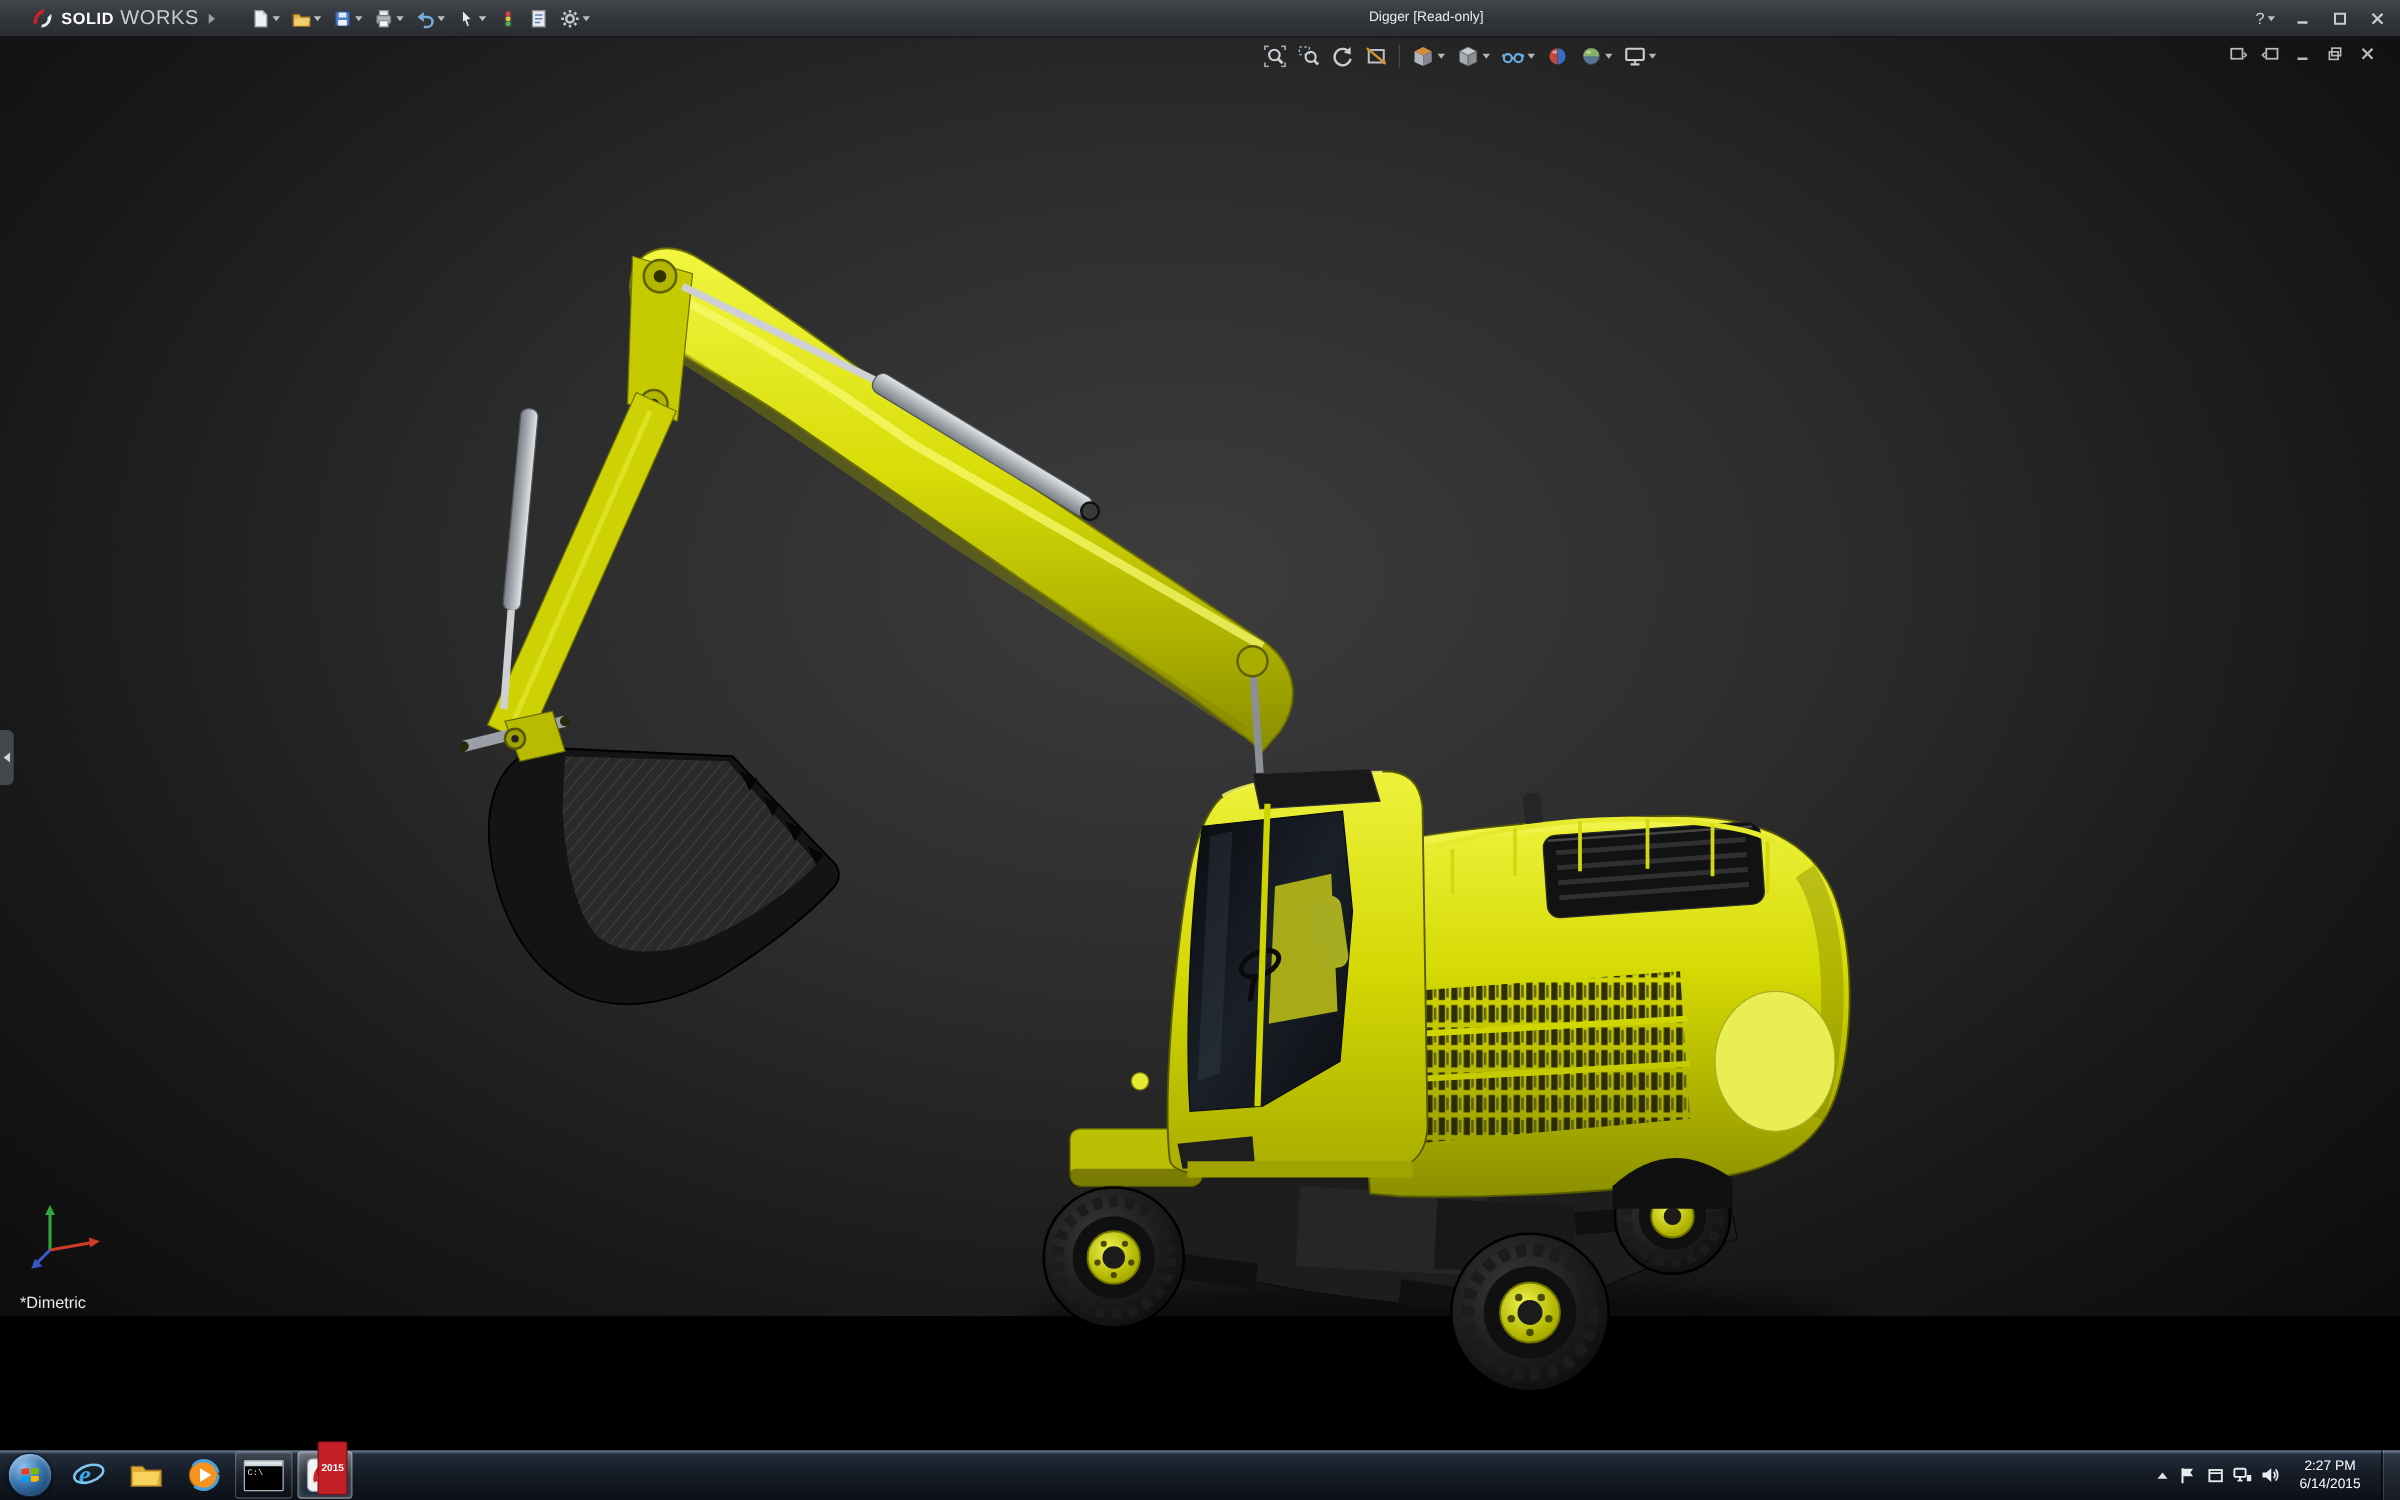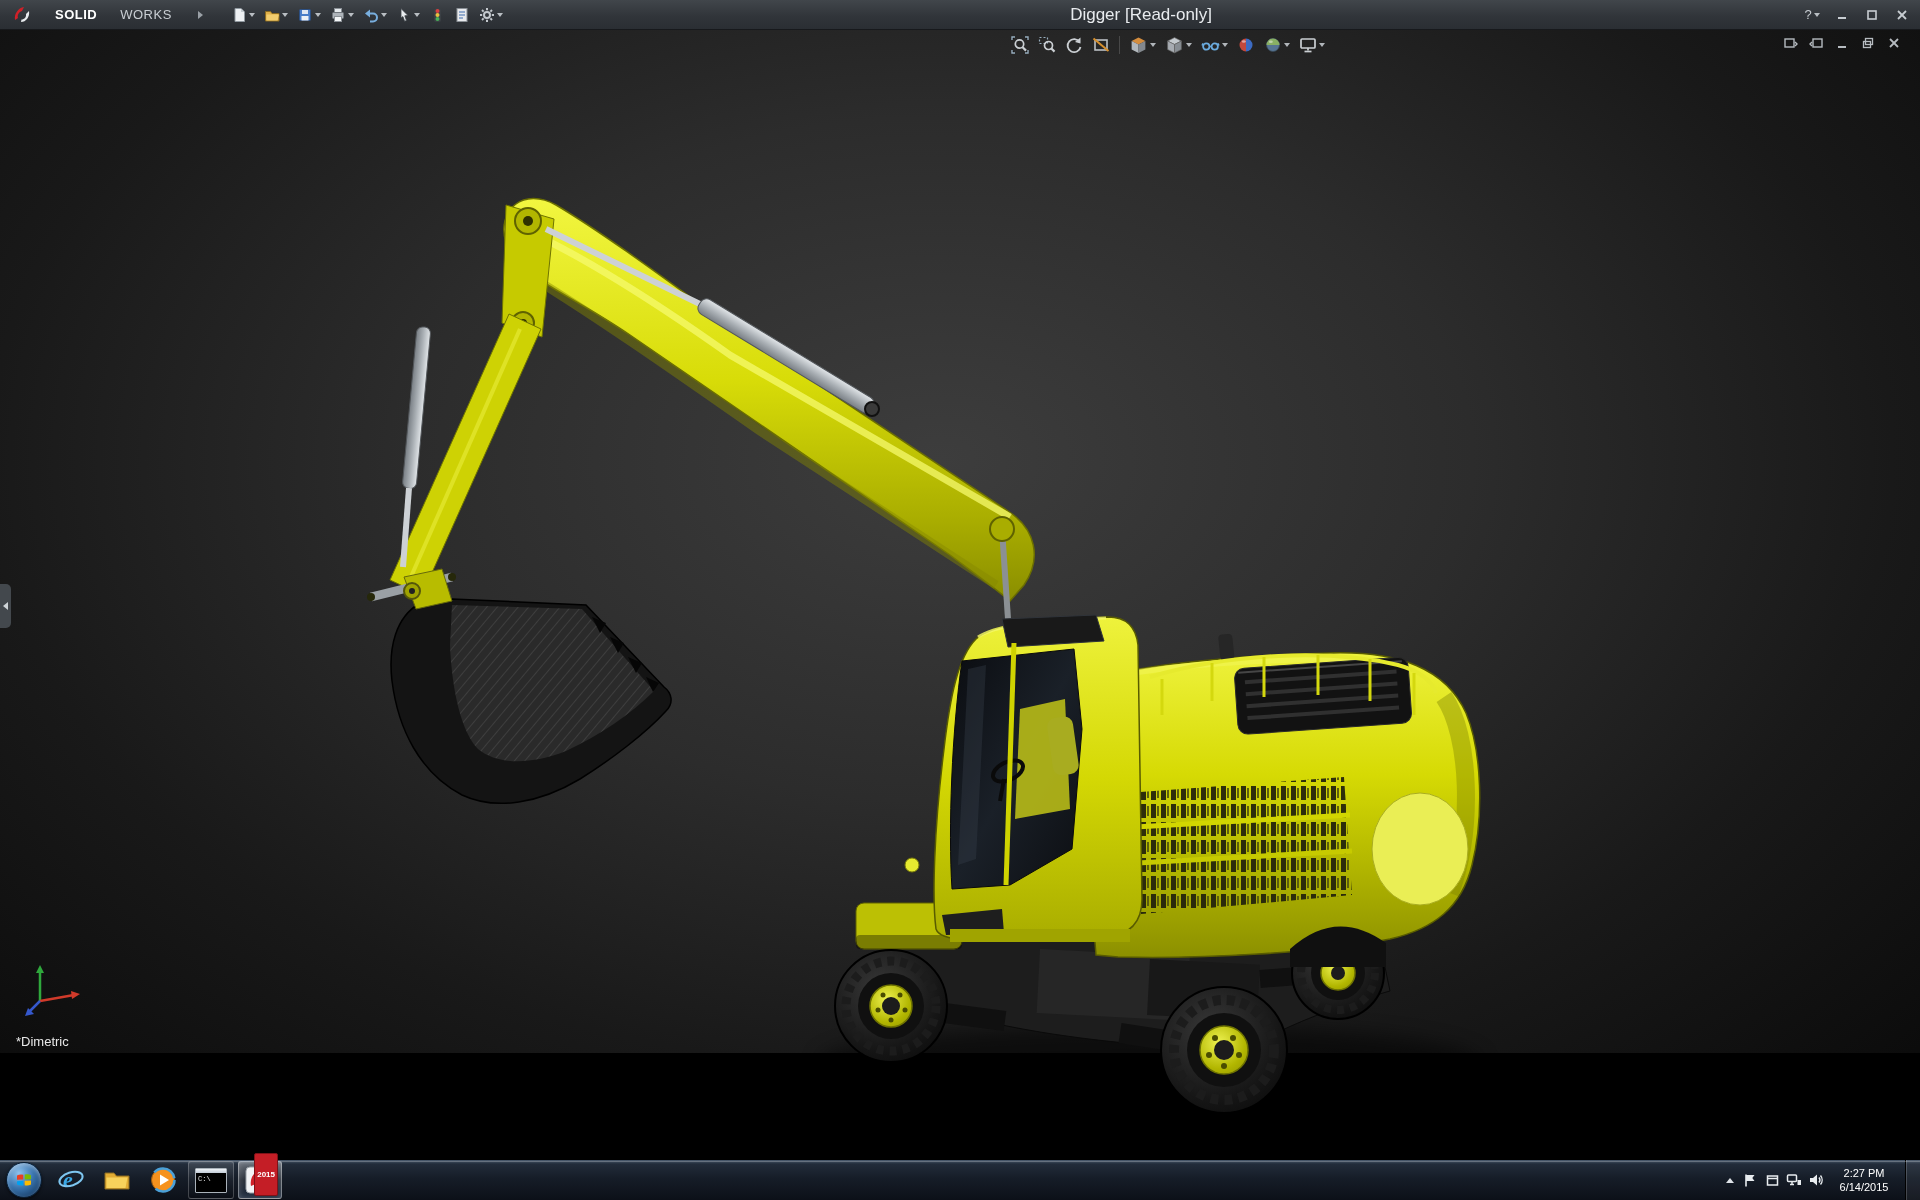--- a/index.html
+++ b/index.html
@@ -3,31 +3,31 @@
 <meta charset="utf-8">
 <style>
   html,body{margin:0;padding:0;background:#000;}
   .screen{position:relative;width:1920px;height:1200px;overflow:hidden;
           font-family:"Liberation Sans",sans-serif;background:#000;cursor:default;}
 
   
   .titlebar{position:absolute;top:0;left:0;right:0;height:29px;
     background:linear-gradient(#41464b,#31353a 55%,#2a2e33);
     border-bottom:1px solid #17191c;display:flex;align-items:center;color:#dfe3e6;z-index:30;}
-  .logo{display:flex;align-items:center;gap:23px;padding:0 10px 0 12px;height:100%;}
+  .logo{display:flex;align-items:center;gap:5px;padding:0 10px 0 24px;height:100%;}
   .logo .txt-bold{font-weight:bold;font-size:13px;color:#fff;letter-spacing:.5px;}
-  .logo .txt-light{font-weight:normal;font-size:13px;color:#c9ced3;letter-spacing:.5px;}
+  .logo .txt-light{font-weight:normal;font-size:16px;color:#c9ced3;letter-spacing:.5px;}
   .menu-chev{width:0;height:0;border-top:4px solid transparent;border-bottom:4px solid transparent;
     border-left:5px solid #9aa0a6;margin-left:3px;}
   .tb-icons{display:flex;align-items:center;gap:1px;margin-left:14px;}
   .tbtn{display:flex;align-items:center;gap:2px;height:24px;padding:0 4px;border-radius:2px;}
   .caret{width:0;height:0;border-left:3.5px solid transparent;border-right:3.5px solid transparent;
     border-top:4px solid #b9bec3;}
   .doc-title{position:absolute;left:1141px;top:0;height:29px;line-height:29px;
-    transform:translateX(-50%);font-size:17px;color:#e8ebee;white-space:nowrap;}
+    transform:translateX(-50%);font-size:11px;color:#e8ebee;white-space:nowrap;}
   .win-controls{position:absolute;right:4px;top:0;height:29px;display:flex;align-items:center;gap:2px;}
   .wbtn{display:flex;align-items:center;justify-content:center;width:28px;height:22px;color:#c8cdd2;
     font-size:13px;border-radius:2px;gap:2px;}
 
   
   .viewport{position:absolute;top:29px;left:0;width:1920px;height:1024px;
     background:radial-gradient(ellipse 1400px 900px at 49% 42%, #3d3d3d 0%, #2c2c2c 38%, #191919 68%, #0a0a0a 100%);text-align:right;}
   .viewport > svg.model{position:absolute;inset:0;}
 
   .headsup{position:absolute;top:3px;left:1168px;transform:translateX(-50%);

